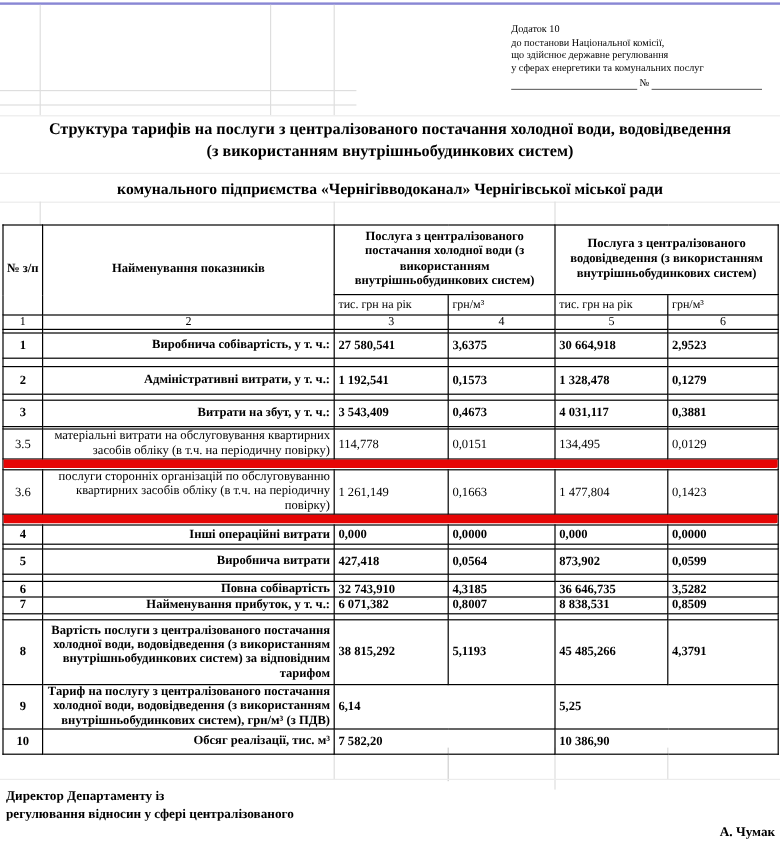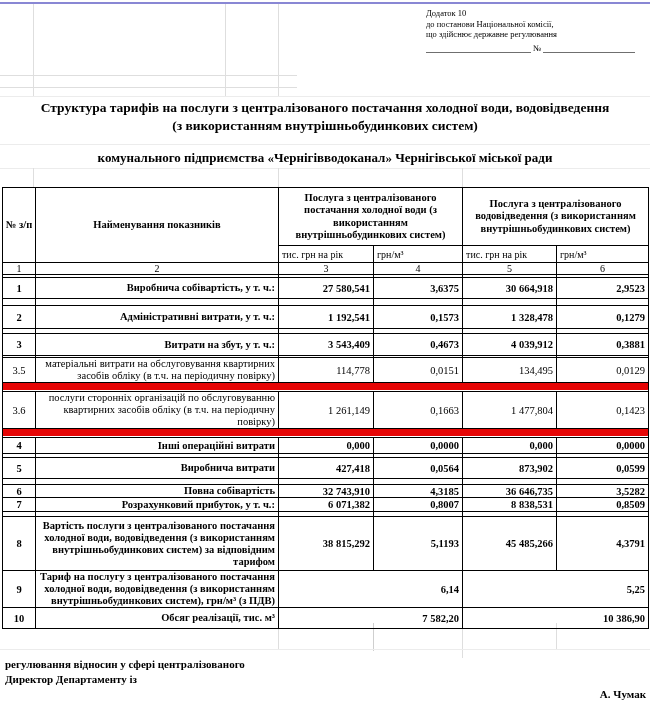--- a/index.html
+++ b/index.html
@@ -4,39 +4,39 @@
 <style>
   html,body{margin:0;padding:0;background:#fff;}
   .page{position:relative;width:650px;height:710px;background:#fff;overflow:hidden;
         font-family:"Liberation Serif", serif;color:#000;}
   
   .gl{position:absolute;background:#dedede;}
   .gl.soft{background:#ececec;}
   .gl.mid{background:#cfcfcf;}
   .topline{position:absolute;left:0;top:2px;width:650px;height:2px;background:#8987d4;}
   
-  .annex{position:absolute;left:426px;top:8px;width:218px;font-size:8.5px;line-height:10.5px;font-weight:400;}
+  .annex{position:absolute;left:426px;top:19px;width:218px;font-size:8.5px;line-height:10.5px;font-weight:400;}
   .annex .numline{margin-top:3px;display:flex;align-items:flex-end;}
   .numline .seg{display:inline-block;border-bottom:1.5px solid #6f6f6f;height:8px;}
   .numline .seg.a{width:105px;}
   .numline .seg.b{width:92px;}
   .numline .nsym{padding:0 2px;font-size:8.5px;}
   
   .title{position:absolute;left:0;top:99px;width:650px;text-align:center;font-weight:700;
          font-size:13.5px;line-height:17.5px;}
   .subtitle{position:absolute;left:0;top:150px;width:650px;text-align:center;font-weight:700;font-size:13px;}
   
   table.tariff{position:absolute;left:2px;top:187px;width:646px;border-collapse:collapse;table-layout:fixed;}
   .tariff td{border:1px solid #000;padding:0 3px;font-size:10.5px;vertical-align:middle;font-weight:700;overflow:hidden;}
   .tariff .hc{text-align:center;line-height:12.5px;padding:2px;}
   .tariff .uc{font-weight:400;text-align:left;font-size:10px;height:16px;}
   .tariff .nrow td{font-weight:400;text-align:center;font-size:10px;height:11px;line-height:11px;padding:0;}
   .tariff .num{text-align:center;}
   .tariff .name{text-align:right;line-height:12px;}
-  .tariff .val{text-align:right;}
+  .tariff .val{text-align:left;}
   .tariff tr.sub td{font-weight:400;}
   .tariff tr.gap td{padding:0;}
   .tariff tr.redrow td{padding:0;height:6px;}
   .redbar{position:relative;left:-3px;top:-1px;width:650px;height:8px;background:#e60505;border-radius:4px;z-index:5;}
   
   .sig{position:absolute;left:5px;top:657px;font-weight:700;font-size:11px;line-height:14.5px;}
   .signame{position:absolute;right:4px;top:688px;font-weight:700;font-size:11px;}
 </style>
 </head>
 <body>
@@ -61,20 +61,21 @@
     <div class="gl mid" style="left:373px;top:623px;width:1px;height:28px;"></div>
     <div class="gl" style="left:462px;top:623px;width:1px;height:35px;"></div>
     <div class="gl" style="left:556px;top:623px;width:1px;height:27px;"></div>
     <div class="gl soft" style="left:0;top:649px;width:650px;height:1px;"></div>
   </div>
 
   <div class="annex">
     <div>Додаток 10</div>
     <div>до постанови Національної комісії,</div>
     <div>що здійснює державне регулювання</div>
+    <div>у сферах енергетики та комунальних послуг</div>
     <div class="numline">
       <span class="seg a"></span>
       <span class="nsym">№</span>
       <span class="seg b"></span>
     </div>
   </div>
 
   <div class="title">
     <div>Структура тарифів на послуги з централізованого постачання холодної води, водовідведення</div>
     <div>(з використанням внутрішньобудинкових систем)</div>
@@ -152,21 +153,21 @@
           <td></td>
           <td></td>
           <td></td>
         </tr>
 
       <tr class="dr" style="height:22px">
         <td class="num">3</td>
         <td class="name">Витрати на збут, у т. ч.:</td>
         <td class="val">3 543,409</td>
         <td class="val">0,4673</td>
-        <td class="val">4 039,912</td>
+        <td class="val">4 031,117</td>
         <td class="val">0,3881</td>
       </tr>
       <tr class="gap" style="height:2px">
           <td></td>
           <td></td>
           <td></td>
           <td></td>
           <td></td>
           <td></td>
         </tr>
@@ -237,21 +238,21 @@
         <td class="num">6</td>
         <td class="name">Повна собівартість</td>
         <td class="val">32 743,910</td>
         <td class="val">4,3185</td>
         <td class="val">36 646,735</td>
         <td class="val">3,5282</td>
       </tr>
 
       <tr class="dr" style="height:14px">
         <td class="num">7</td>
-        <td class="name">Розрахунковий прибуток, у т. ч.:</td>
+        <td class="name">Найменування прибуток, у т. ч.:</td>
         <td class="val">6 071,382</td>
         <td class="val">0,8007</td>
         <td class="val">8 838,531</td>
         <td class="val">0,8509</td>
       </tr>
       <tr class="gap" style="height:5px">
           <td></td>
           <td></td>
           <td></td>
           <td></td>
@@ -278,18 +279,18 @@
       <tr class="dr" style="height:21px">
         <td class="num">10</td>
         <td class="name">Обсяг реалізації, тис. м³</td>
         <td class="val" colspan="2">7 582,20</td>
         <td class="val" colspan="2">10 386,90</td>
       </tr>
     </tbody>
   </table>
 
   <div class="sig">
+    <div>Директор Департаменту із</div>
     <div>регулювання відносин у сфері централізованого</div>
-    <div>Директор Департаменту із</div>
   </div>
   <div class="signame">А. Чумак</div>
 
 </div>
 
 </body></html>

